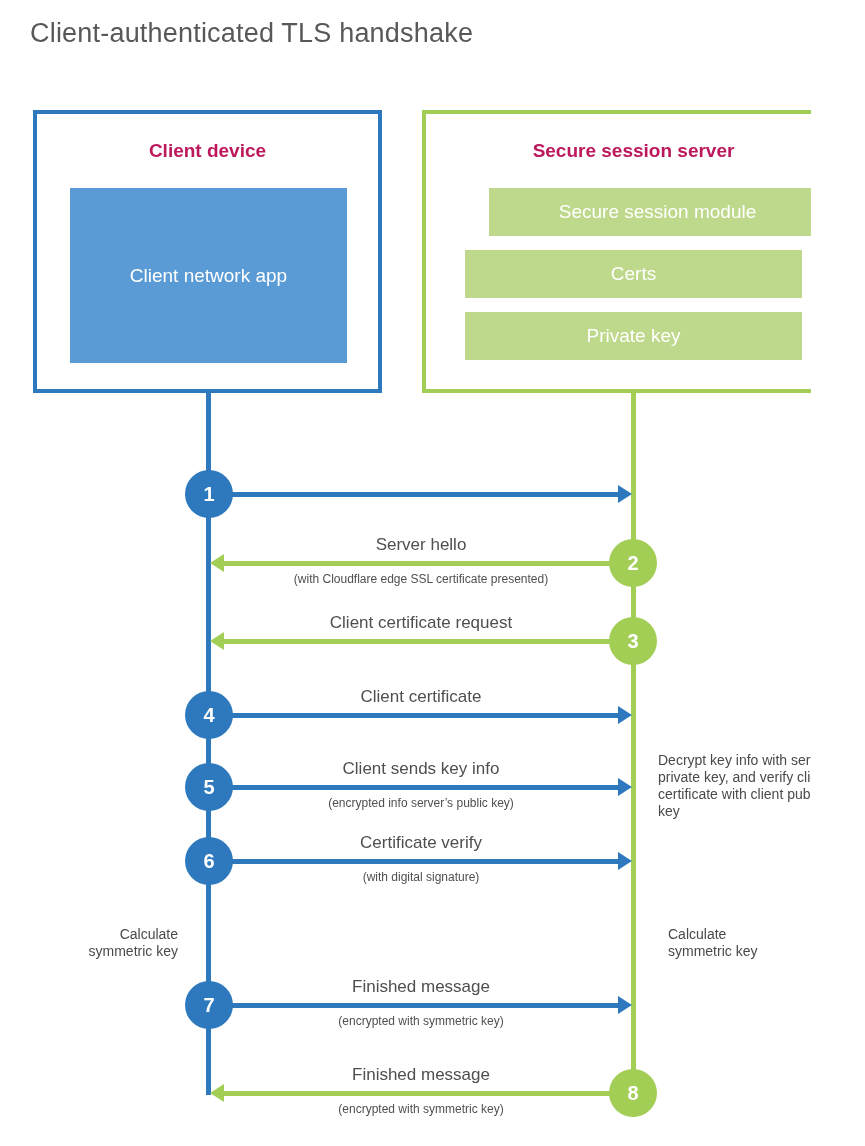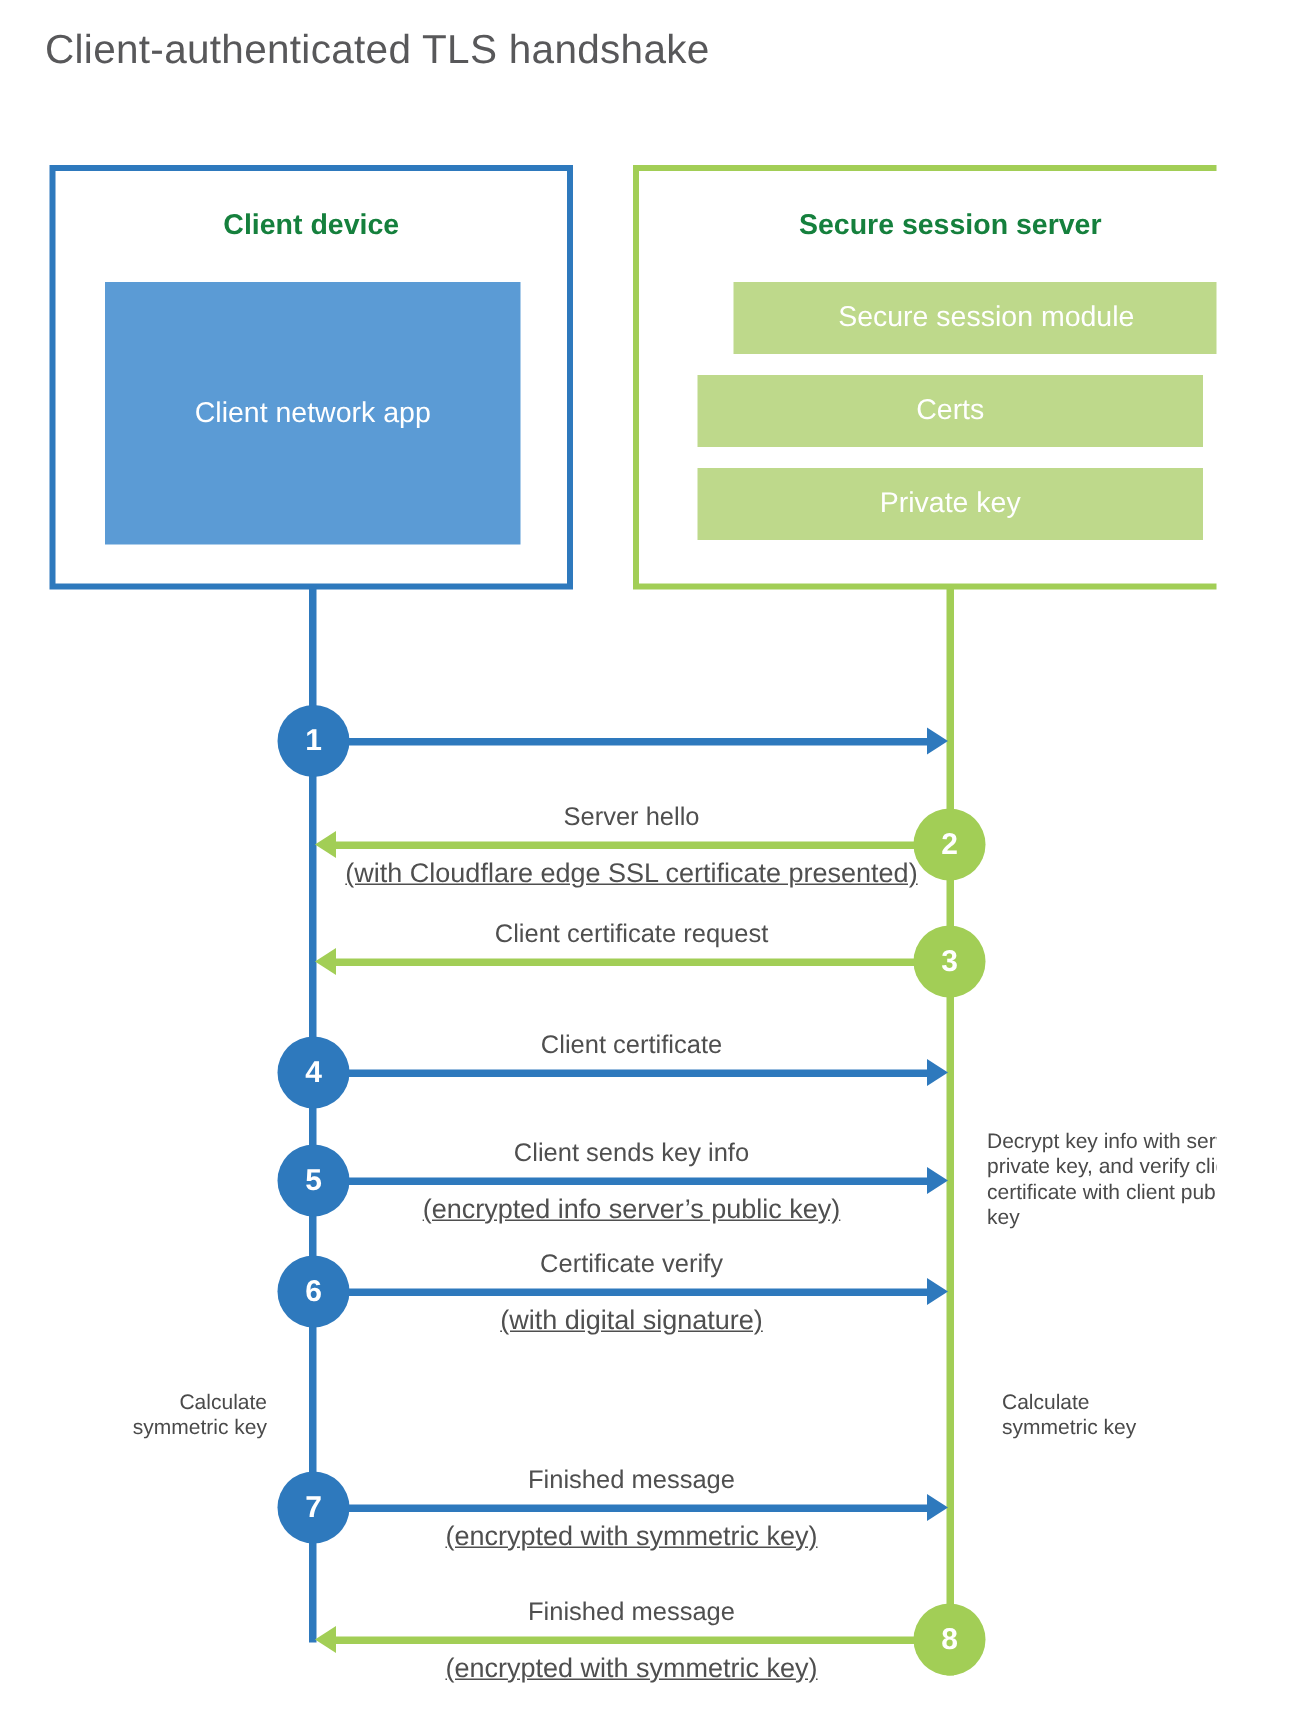--- a/index.html
+++ b/index.html
@@ -21,21 +21,21 @@
   .client-box {
     position: absolute; left: 33px; top: 110px; width: 349px; height: 283px;
     border: 4px solid #2e79bd; background: #fff;
   }
   .server-box {
     position: absolute; left: 422px; top: 110px; width: 423px; height: 283px;
     border: 4px solid #a2ce56; background: #fff;
   }
   .box-title {
     position: absolute; left: 0; right: 0; top: 26px;
-    text-align: center; font-size: 19px; font-weight: bold; color: #15803d;
+    text-align: center; font-size: 19px; font-weight: bold; color: #be185d;
   }
   .app-box {
     position: absolute; left: 70px; top: 188px; width: 277px; height: 175px;
     background: #5b9bd5; display: flex; align-items: center; justify-content: center;
   }
   .app-box .app-label {
     color: #ffffff; font-size: 19px; text-align: center; max-width: 180px; line-height: 1.35;
   }
   .server-bar {
     position: absolute; left: 465px; width: 337px; height: 48px;
@@ -61,21 +61,21 @@
     position: absolute; width: 48px; height: 48px; border-radius: 50%;
     color: #fff; font-size: 20px; font-weight: bold;
     display: flex; align-items: center; justify-content: center;
   }
   .circle.blue  { background: #2e79bd; left: 185px; }
   .circle.green { background: #a2ce56; left: 609px; }
 
   
   .lbl { position: absolute; left: 229px; width: 384px; text-align: center; color: #4f4f4f; }
   .lbl.main { font-size: 17px; }
-  .lbl.sub  { font-size: 18px; text-decoration: underline; }
+  .lbl.sub  { font-size: 12px; }
 
   
   .note { position: absolute; font-size: 14px; color: #4a4a4a; line-height: 17px; }
   .note.decrypt   { left: 658px; top: 752px; width: 178px; text-align: left; }
   .note.calc-left { left: 58px;  top: 926px; width: 120px; text-align: right; }
   .note.calc-right{ left: 668px; top: 926px; width: 120px; text-align: left; }
 </style>
 </head>
 <body>
 

